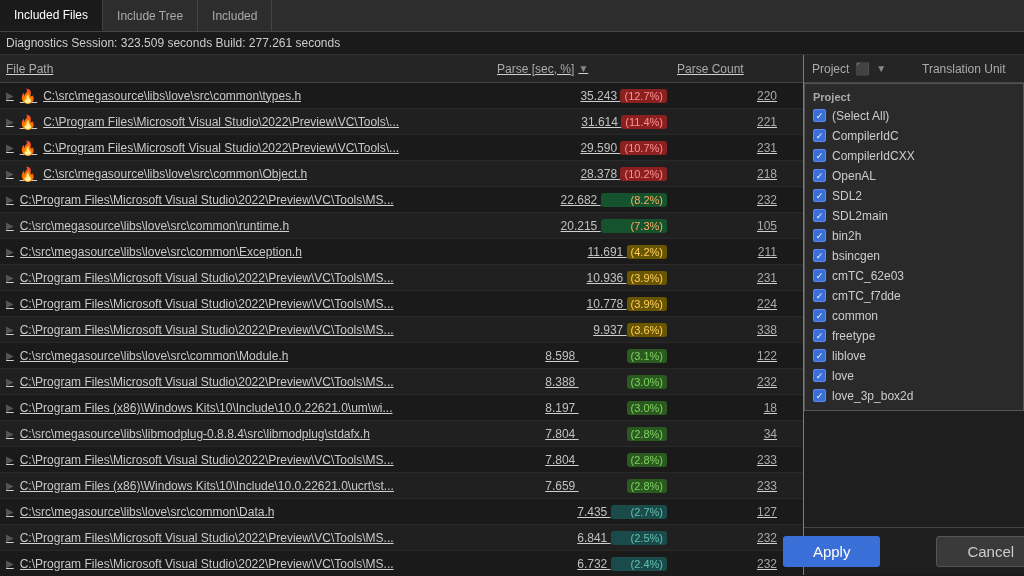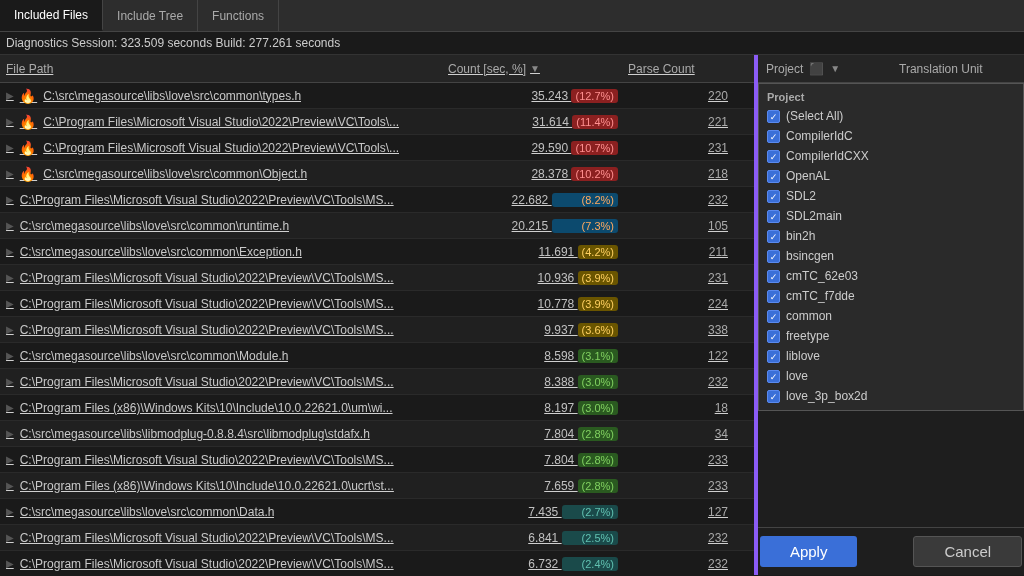--- a/index.html
+++ b/index.html
@@ -126,35 +126,35 @@
       padding-right: 10px;
       color: #c0c0c0;
     }
     .time-badge {
       display: inline-block;
       padding: 1px 4px;
       border-radius: 3px;
       font-size: 11px;
     }
     .badge-red { background: #8b2020; color: #ff9090; }
-    .badge-orange { background: #0c4a6e; color: #ffaa60; padding-left: 30px; }
+    .badge-orange { background: #14532d; color: #ffaa60; padding-left: 30px; }
     .badge-yellow { background: #6a5500; color: #ffd060; }
-    .badge-green { background: #2a5a20; color: #80d060; }
+    .badge-green { background: #2a5a20; color: #80d060; margin-left: 48px; }
     .badge-teal { background: #1a4a4a; color: #60c0b0; padding-left: 20px; }
     .parse-count-cell {
       text-align: right;
       padding-right: 20px;
       color: #aaa;
     }
 
     
     .right-panel {
-      width: 270px;
+      width: 221px;
       background: #1e1e1e;
-      border-left: 4px solid #8b5cf6;
+      border-left: 1px solid #8b5cf6;
       display: flex;
       flex-direction: column;
     }
     .right-panel-header {
       display: grid;
       grid-template-columns: 1fr 1fr;
       background: #252525;
       border-bottom: 1px solid #444;
       height: 28px;
       align-items: center;
@@ -186,21 +186,21 @@
       color: #aaa;
       font-weight: bold;
       font-size: 11px;
     }
     .dropdown-scroll {
       overflow-y: auto;
       max-height: 340px;
     }
     .dropdown-item {
       display: flex;
-      align-items: flex-end;
+      align-items: flex-start;
       gap: 6px;
       padding: 3px 8px;
       cursor: pointer;
       color: #ccc;
       font-size: 12px;
     }
     .checkbox {
       width: 13px;
       height: 13px;
       background: #444;
@@ -263,35 +263,35 @@
 <body>
 
 <div class="tab-bar">
   <div class="tab active">
     <span>Included Files</span>
   </div>
   <div class="tab">
     <span>Include Tree</span>
   </div>
   <div class="tab">
-    <span>Functions</span>
+    <span>Included</span>
   </div>
 </div>
 
 <div class="session-bar">
   <span>Diagnostics Session: 323.509 seconds  Build: 277.261 seconds</span>
 </div>
 
 <div class="main-layout">
 
   <div class="table-area">
     <div class="table-header">
       <span>File Path</span>
       <span class="col-time">
-        <span>Count [sec, %]</span>
+        <span>Parse [sec, %]</span>
         <span class="sort-arrow">▼</span>
       </span>
       <span>Parse Count</span>
     </div>
     <div class="table-body" id="table-body">
     <div class="table-row">
     <div class="file-path-cell">
       <span class="expand-icon">▶</span>
       <span class="fire-icon">🔥</span>
       <span class="file-path-text">C:\src\megasource\libs\love\src\common\types.h</span>

